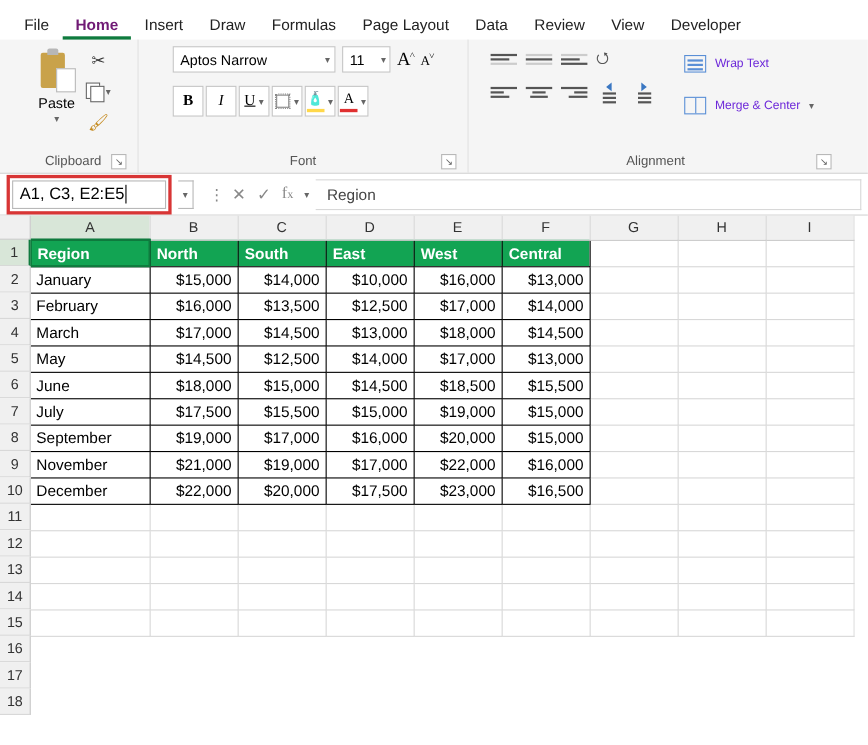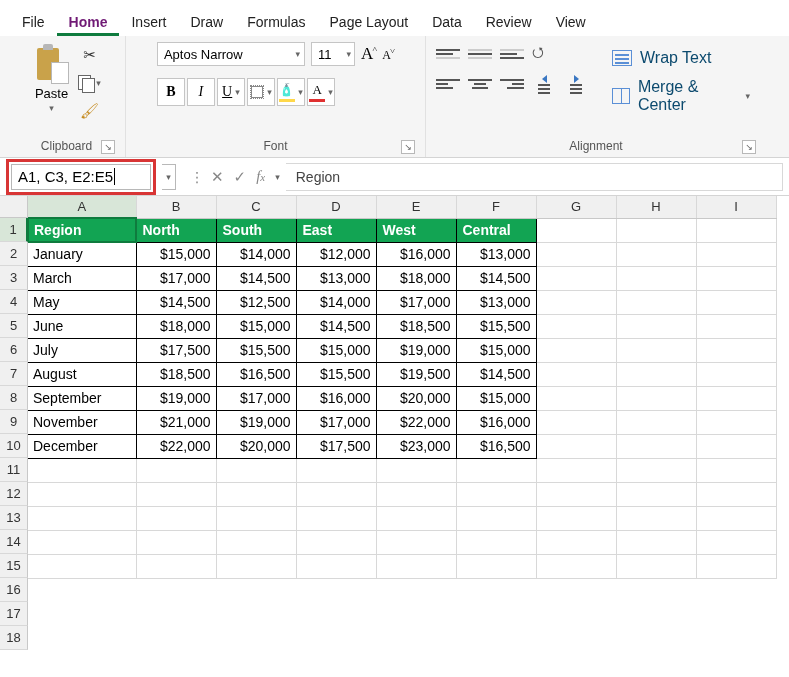--- a/index.html
+++ b/index.html
@@ -158,39 +158,39 @@
   .indent-l::before{border-right:5px solid #3a77c2;}
   .indent-r::before{border-left:5px solid #3a77c2;}
   .indent-lines{display:flex;flex-direction:column;gap:2px;}
   .indent-lines span{width:12px;height:2px;background:#555;}
   .wrap-block, .merge-block {
     display:flex;align-items:center;gap:8px;height:28px;padding:0 6px;cursor:pointer;
   }
   .wrap-ic,.merge-ic{width:20px;height:16px;border:1px solid #5a8fd6;position:relative;}
   .wrap-ic::after{content:"";position:absolute;left:2px;top:3px;width:14px;height:2px;background:#5a8fd6;box-shadow:0 4px 0 #5a8fd6,0 8px 0 #5a8fd6;}
   .merge-ic::before{content:"";position:absolute;left:50%;top:0;width:1px;height:100%;background:#5a8fd6;}
-  .wrap-label,.merge-label{font-size:16px;color:#0c4a6e;}
+  .wrap-label,.merge-label{font-size:11px;color:#6d28d9;}
   
   .fbar {
     height:38px;display:flex;align-items:center;gap:6px;padding:4px 6px;
     border-bottom:1px solid #d4d4d4;
   }
   .name-box-wrap {
     border:3px solid #d83535; padding:2px;
   }
   .name-box {
     width:140px;height:26px;border:1px solid #b8b8b8;background:#fff;
     padding:3px 6px;font-size:15px;display:flex;align-items:center;
     font-family: Arial, sans-serif;
   }
   .name-box .cursor { display:inline-block;width:1px;height:17px;background:#000;margin-left:1px;}
   .nb-drop { width:14px;height:26px;border:1px solid #b8b8b8;border-left:none;background:#fff;display:flex;align-items:center;justify-content:center;margin-right:8px;}
   .dots{color:#888;font-size:14px;letter-spacing:1px;}
   .fb-btns{display:flex;align-items:center;gap:10px;color:#888;font-size:15px;}
-  .fx{font-style:italic;font-family:'Times New Roman',serif;}
+  .fx{font-family:'Times New Roman',serif;}
   .formula-input{
     flex:1;height:28px;border:1px solid #d8d8d8;border-left:none;background:#fff;
     padding:0 10px;display:flex;align-items:center;font-size:14px;color:#444;
   }
   
   .sheet { display:flex; }
   .rowhdrs { display:flex;flex-direction:column; }
   .corner {
     width:28px;height:22px;background:#f0f0f0;border-right:1px solid #c8c8c8;border-bottom:1px solid #c8c8c8;
   }
@@ -229,20 +229,21 @@
 <div class="tabs">
   <div class="tab">File</div>
   <div class="tab active">Home</div>
   <div class="tab">Insert</div>
   <div class="tab">Draw</div>
   <div class="tab">Formulas</div>
   <div class="tab">Page Layout</div>
   <div class="tab">Data</div>
   <div class="tab">Review</div>
   <div class="tab">View</div>
+  <div class="tab">Developer</div>
 </div>
 
 <div class="ribbon">
 
   <div class="group" style="width:118px">
     <div class="group-body">
       <div class="paste-big">
         <div class="paste-icon">
           <div class="paste-board"></div>
             <div class="paste-clip"></div>
@@ -454,23 +455,34 @@
             <td class="cell hdrcell">West</td>
             <td class="cell hdrcell">Central</td>
             <td class="cell empty"></td>
             <td class="cell empty"></td>
             <td class="cell empty"></td>
           </tr>
           <tr>
             <td class="cell dataL">January</td>
             <td class="cell data">$15,000</td>
             <td class="cell data">$14,000</td>
-            <td class="cell data">$12,000</td>
+            <td class="cell data">$10,000</td>
             <td class="cell data">$16,000</td>
             <td class="cell data">$13,000</td>
+            <td class="cell empty"></td>
+            <td class="cell empty"></td>
+            <td class="cell empty"></td>
+          </tr>
+          <tr>
+            <td class="cell dataL">February</td>
+            <td class="cell data">$16,000</td>
+            <td class="cell data">$13,500</td>
+            <td class="cell data">$12,500</td>
+            <td class="cell data">$17,000</td>
+            <td class="cell data">$14,000</td>
             <td class="cell empty"></td>
             <td class="cell empty"></td>
             <td class="cell empty"></td>
           </tr>
           <tr>
             <td class="cell dataL">March</td>
             <td class="cell data">$17,000</td>
             <td class="cell data">$14,500</td>
             <td class="cell data">$13,000</td>
             <td class="cell data">$18,000</td>
@@ -506,31 +518,20 @@
             <td class="cell data">$17,500</td>
             <td class="cell data">$15,500</td>
             <td class="cell data">$15,000</td>
             <td class="cell data">$19,000</td>
             <td class="cell data">$15,000</td>
             <td class="cell empty"></td>
             <td class="cell empty"></td>
             <td class="cell empty"></td>
           </tr>
           <tr>
-            <td class="cell dataL">August</td>
-            <td class="cell data">$18,500</td>
-            <td class="cell data">$16,500</td>
-            <td class="cell data">$15,500</td>
-            <td class="cell data">$19,500</td>
-            <td class="cell data">$14,500</td>
-            <td class="cell empty"></td>
-            <td class="cell empty"></td>
-            <td class="cell empty"></td>
-          </tr>
-          <tr>
             <td class="cell dataL">September</td>
             <td class="cell data">$19,000</td>
             <td class="cell data">$17,000</td>
             <td class="cell data">$16,000</td>
             <td class="cell data">$20,000</td>
             <td class="cell data">$15,000</td>
             <td class="cell empty"></td>
             <td class="cell empty"></td>
             <td class="cell empty"></td>
           </tr>

